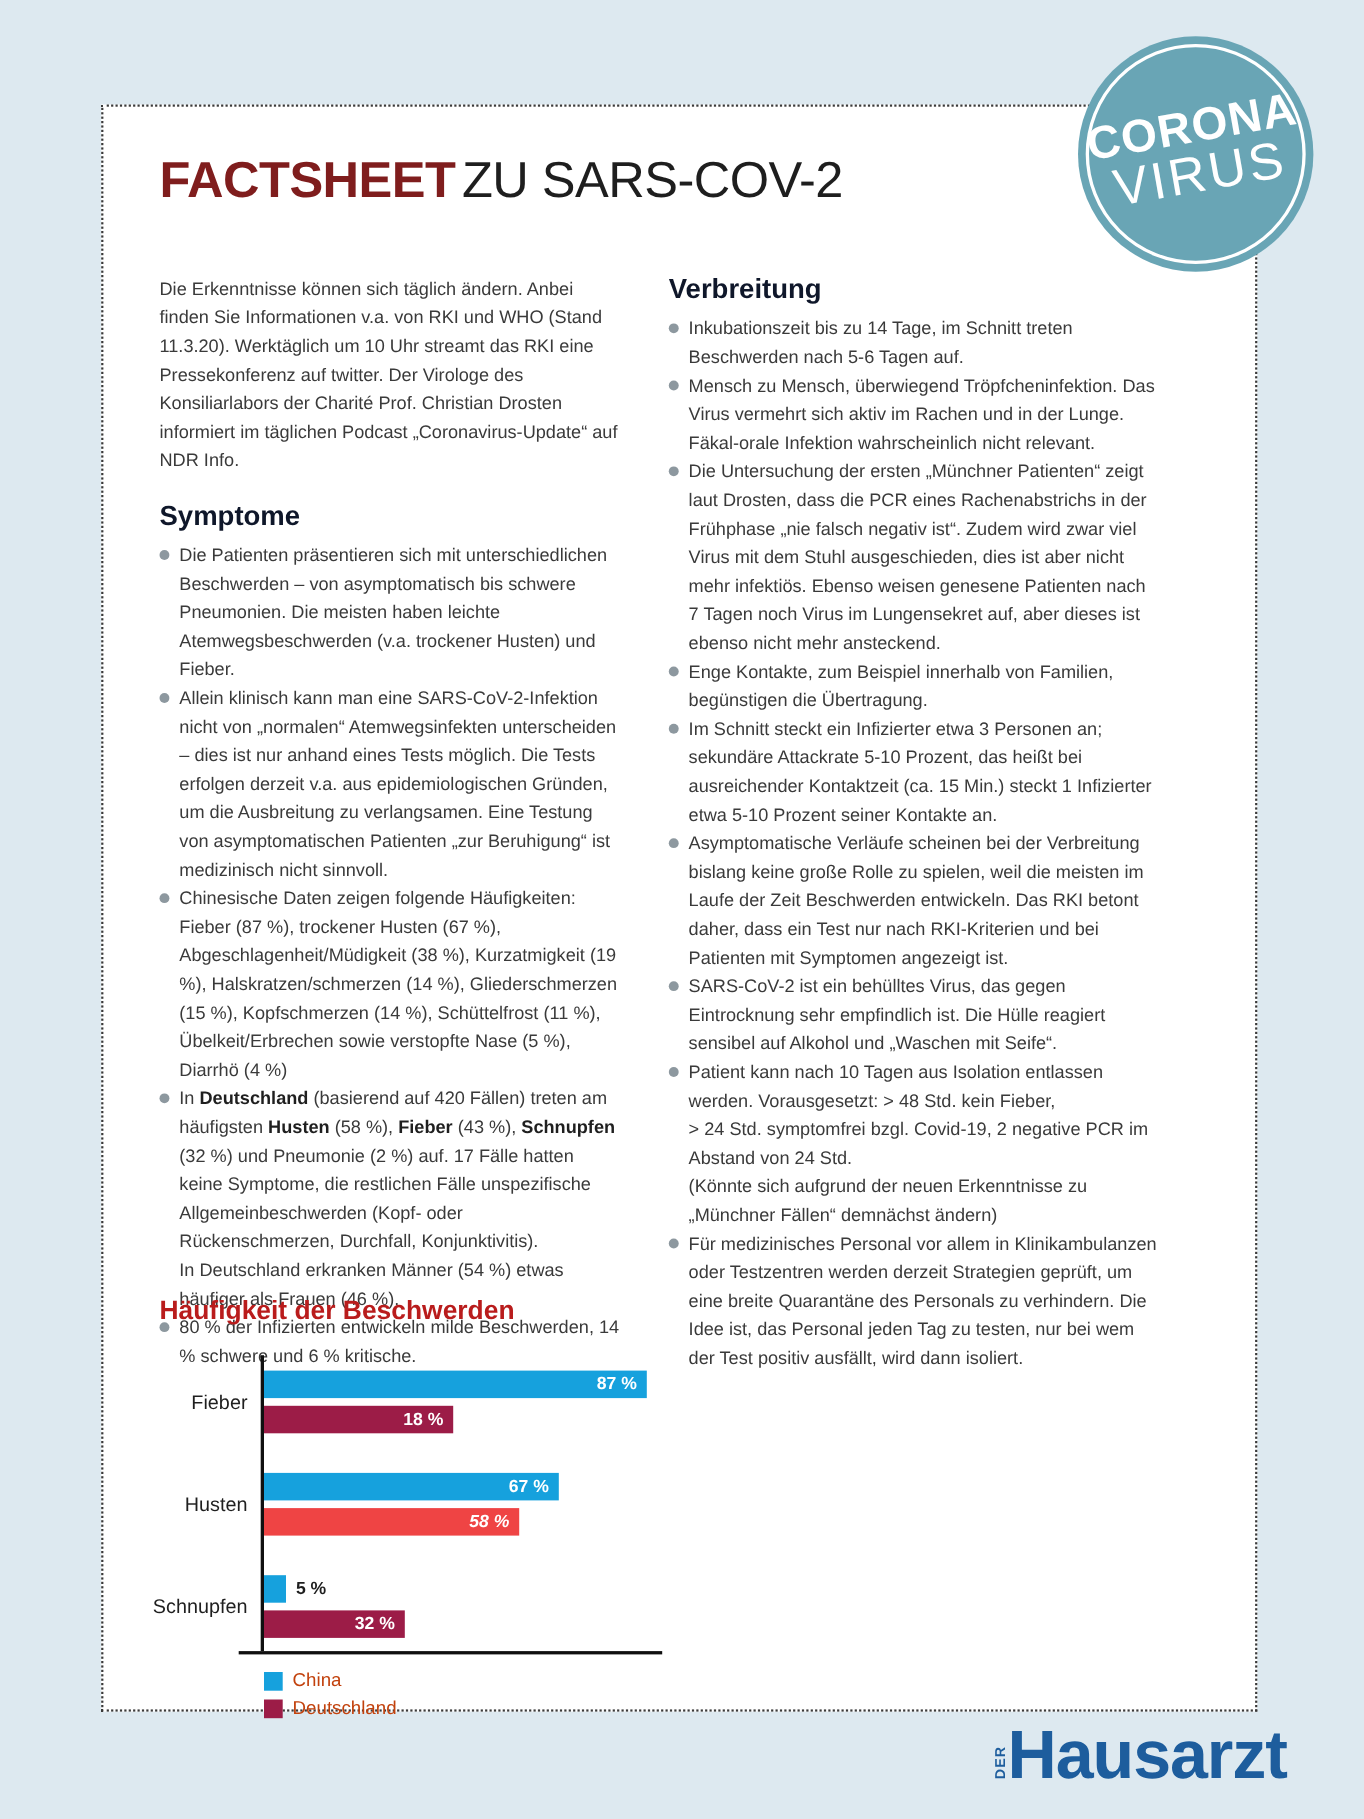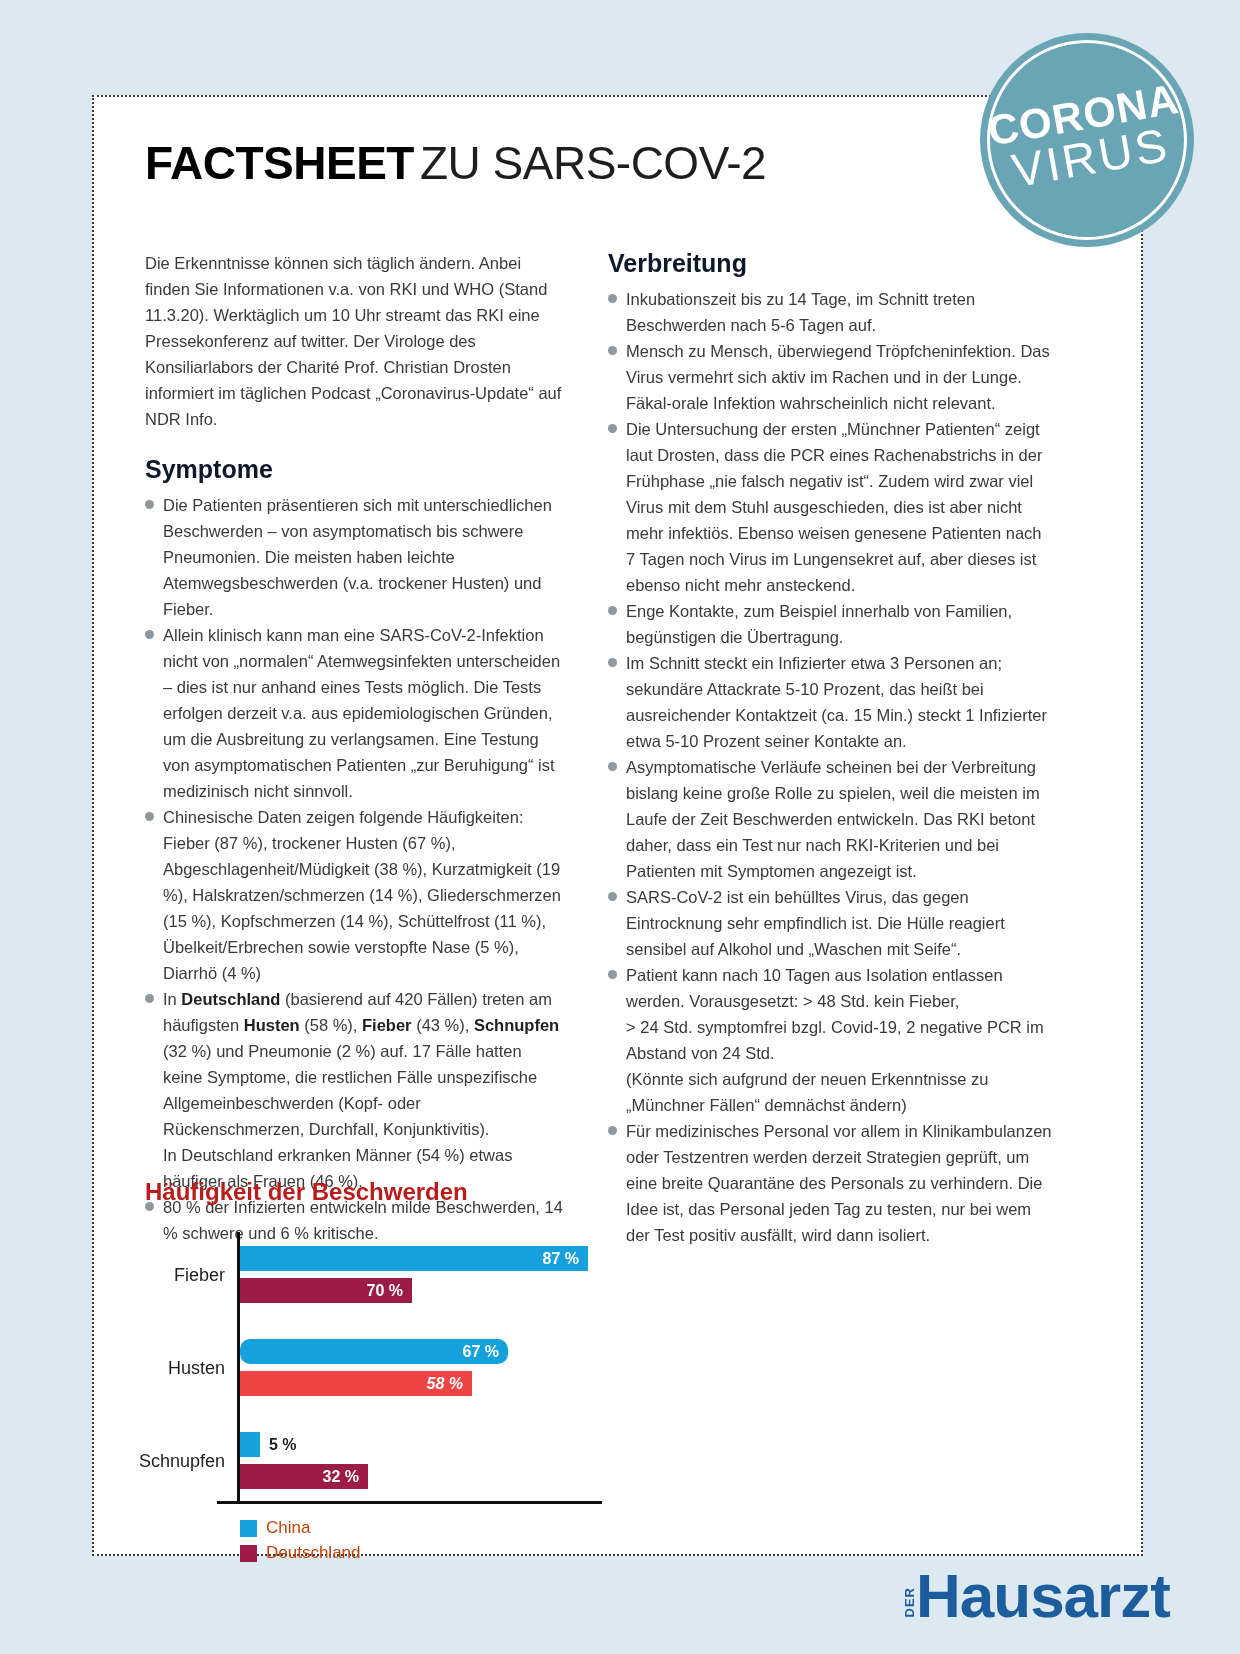--- a/index.html
+++ b/index.html
@@ -20,21 +20,21 @@
     display:flex; align-items:center; justify-content:center;
   }
   .badge::before {
     content:""; position:absolute; inset:7px; border:3px solid #fff; border-radius:50%;
   }
   .badge-text { transform:rotate(-10deg); text-align:center; color:#fff; margin-top:-6px; }
   .badge-line1 { font-size:42px; font-weight:bold; letter-spacing:1px; line-height:1; }
   .badge-line2 { font-size:47px; font-weight:normal; letter-spacing:3px; line-height:0.95; }
   
   .main-title { position:absolute; left:145px; top:136px; font-size:46px; white-space:nowrap; letter-spacing:-0.5px; }
-  .main-title .hl { color:#000000; font-weight:bold; margin-right:6px; }
+  .main-title .hl { color:#7f1d1d; font-weight:bold; margin-right:6px; }
   .main-title .rest { color:#1e1e1e; font-weight:300; }
   
   .col { position:absolute; font-size:16.5px; line-height:26px; color:#3a3a3a; }
   .col-left  { left:145px; top:250px; width:420px; }
   .col-right { left:608px; top:250px; width:447px; }
   .intro { margin-bottom:24px; }
   .sec-heading { font-size:25px; font-weight:bold; color:#0f172a; margin-bottom:10px; }
   .bullet-item { display:flex; }
   .bullet-item .dot { flex:none; width:9px; height:9px; border-radius:50%; background:#8d989f; margin:8px 9px 0 0; }
   .bullet-text { flex:1; }
@@ -156,25 +156,25 @@
   </div>
 
   <div class="chart">
     <div class="chart-title">Häufigkeit der Beschwerden</div>
     <div class="plot">
       <div class="vline"></div>
       <div class="rows" id="chart-rows">
           <div class="group">
             <div class="cat">Fieber</div>
             <div class="bar" style="width: 348px; background: rgb(22, 161, 221);">87 %</div>
-            <div class="bar" style="width: 172px; background: rgb(156, 28, 71);">70 %</div>
+            <div class="bar" style="width: 172px; background: rgb(156, 28, 71);">18 %</div>
           </div>
           <div class="group">
             <div class="cat">Husten</div>
-            <div class="bar" style="width: 268px; background: rgb(22, 161, 221); border-radius: 10px;">67 %</div>
+            <div class="bar" style="width: 268px; background: rgb(22, 161, 221);">67 %</div>
             <div class="bar" style="width: 232px; background: #ef4444; font-style: italic;">58 %</div>
           </div>
           <div class="group">
             <div class="cat">Schnupfen</div>
             <div class="bar small" style="width: 20px; background: rgb(22, 161, 221);">
               <span class="out-label">5 %</span>
             </div>
             <div class="bar" style="width: 128px; background: rgb(156, 28, 71);">32 %</div>
           </div>
         </div>

